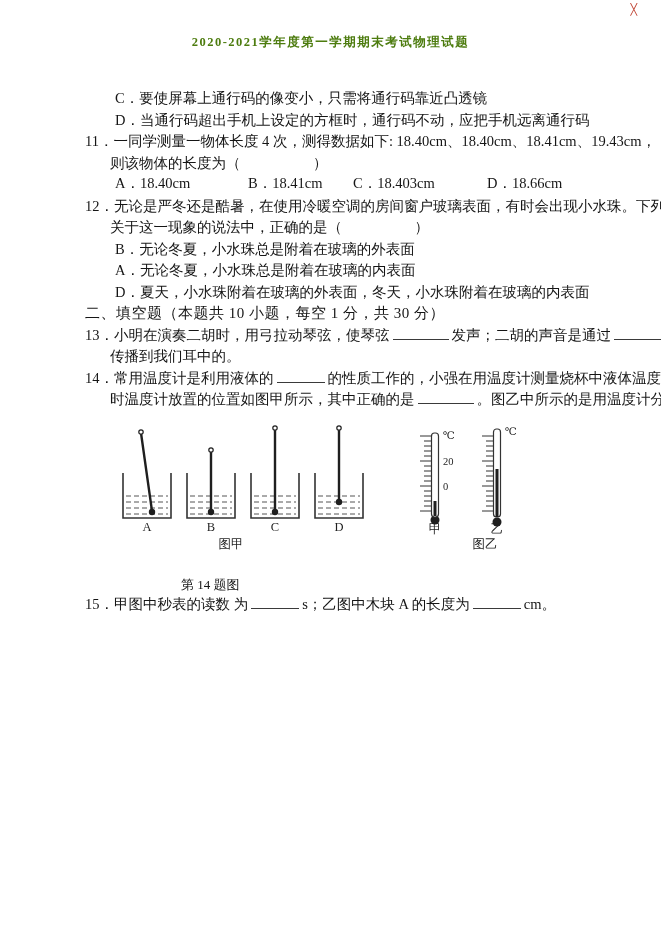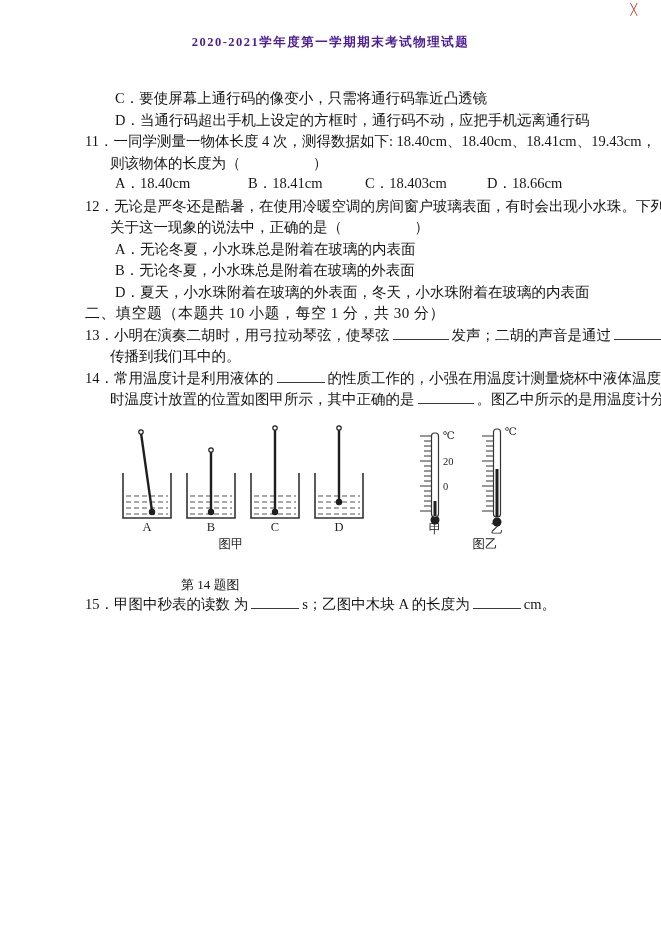--- a/index.html
+++ b/index.html
@@ -1,31 +1,31 @@
 <!DOCTYPE html>
 <html><head>
 <meta charset="utf-8">
 <style>
   *{box-sizing:border-box}
   html,body{margin:0;padding:0;background:#ffffff}
   .page{width:661px;height:935px;position:relative;background:#ffffff;
         font-family:"Liberation Serif","DejaVu Serif",serif;color:#151515;
         font-size:14.5px;overflow:hidden}
   .watermark{position:absolute;top:34px;left:0;right:0;text-align:center;
-             color:#4c1d95;font-weight:700;font-size:12.5px;letter-spacing:1.5px}
+             color:#4d7c0f;font-weight:700;font-size:12.5px;letter-spacing:1.5px}
   .corner-mark{position:absolute;top:4px;right:24px;color:#c04434;font-size:11px;line-height:11px}
   .content{position:absolute;top:88px;left:85px;width:530px}
   p.line{margin:0;line-height:21.5px;white-space:nowrap}
   .opt{padding-left:30px}
   .indent{padding-left:25px}.g11{}.g12{margin-top:12px}
   .g13{margin-top:13px}.g14{margin-top:14px}
   .sec{font-weight:400;font-size:15px;letter-spacing:.5px}
   .opts-row{position:relative;height:21.5px}
   .opts-row span{position:absolute;top:0;white-space:nowrap}
-  .oA{left:30px}.oB{left:163px}.oC{left:280px}.oD{left:402px}
+  .oA{left:30px}.oB{left:163px}.oC{left:268px}.oD{left:402px}
   .blank{display:inline-block;width:56px;height:13px;border-bottom:1px solid #3a3a3a;
          margin:0 3px;vertical-align:baseline}
   .blank.b48{width:48px}
   .figure{margin-top:10px;margin-left:36px}
   .fig-caption{width:400px;text-align:left;padding-left:60px;font-size:13px;margin-top:19px}
   svg .bk{fill:none;stroke:#333;stroke-width:1.6}
   svg .wv{fill:none;stroke:#555;stroke-width:1;stroke-dasharray:5 3}
   svg .th{stroke:#1f1f1f;stroke-width:2.4;stroke-linecap:round}
   svg .bulb{fill:#1f1f1f}
   svg .knob{fill:#fff;stroke:#1f1f1f;stroke-width:1.2}
@@ -53,22 +53,22 @@
     <p class="line indent">则该物体的长度为（　　　　　）</p>
     <div class="opts-row g11">
       <span class="oA">A．18.40cm</span>
       <span class="oB">B．18.41cm</span>
       <span class="oC">C．18.403cm</span>
       <span class="oD">D．18.66cm</span>
     </div>
 
     <p class="line g11">12．无论是严冬还是酷暑，在使用冷暖空调的房间窗户玻璃表面，有时会出现小水珠。下列</p>
     <p class="line indent">关于这一现象的说法中，正确的是（　　　　　）</p>
+    <p class="line opt g11">B．无论冬夏，小水珠总是附着在玻璃的外表面</p>
     <p class="line opt g13">A．无论冬夏，小水珠总是附着在玻璃的内表面</p>
-    <p class="line opt g11">B．无论冬夏，小水珠总是附着在玻璃的外表面</p>
     <p class="line opt g11">D．夏天，小水珠附着在玻璃的外表面，冬天，小水珠附着在玻璃的内表面</p>
 
     <p class="line sec g12">二、填空题（本题共 10 小题，每空 1 分，共 30 分）</p>
 
     <p class="line g12"><span>13．小明在演奏二胡时，用弓拉动琴弦，使琴弦</span><span class="blank"></span><span>发声；二胡的声音是通过</span><span class="blank"></span></p>
     <p class="line indent">传播到我们耳中的。</p>
 
     <p class="line g11"><span>14．常用温度计是利用液体的</span><span class="blank b48"></span><span>的性质工作的，小强在用温度计测量烧杯中液体温度</span></p>
     <p class="line indent"><span>时温度计放置的位置如图甲所示，其中正确的是</span><span class="blank"></span><span>。图乙中所示的是用温度计分</span></p>
 

